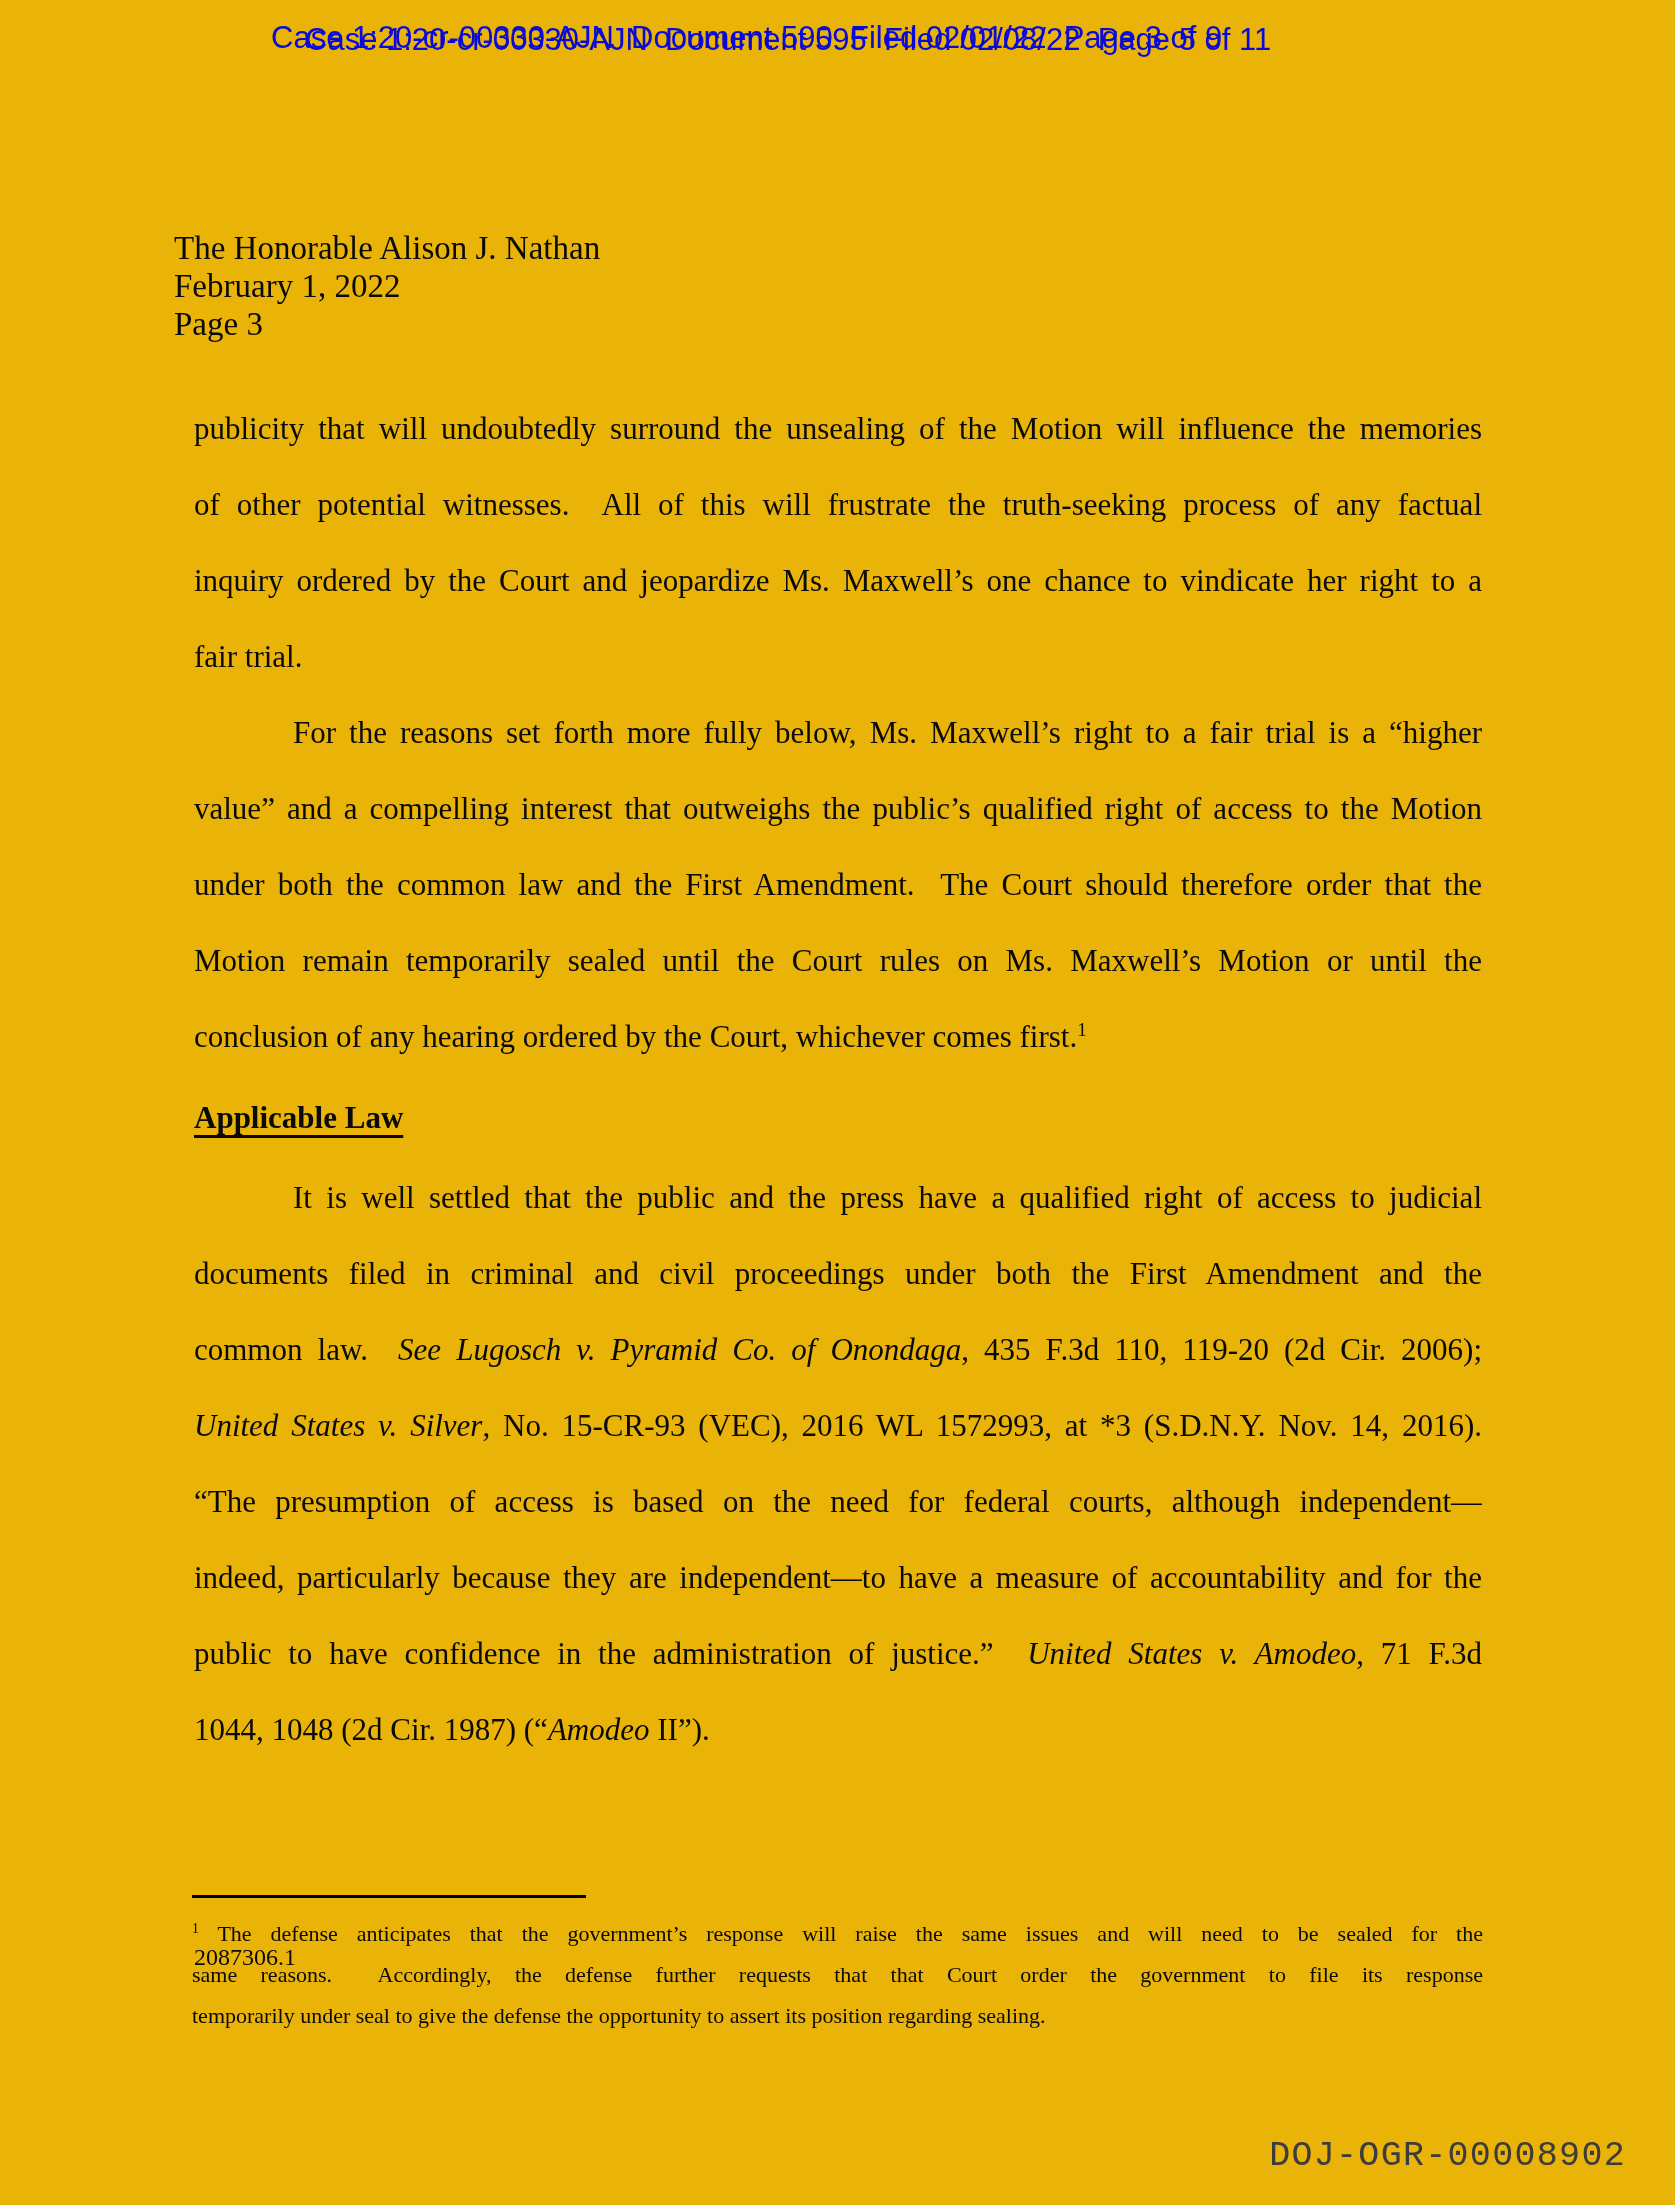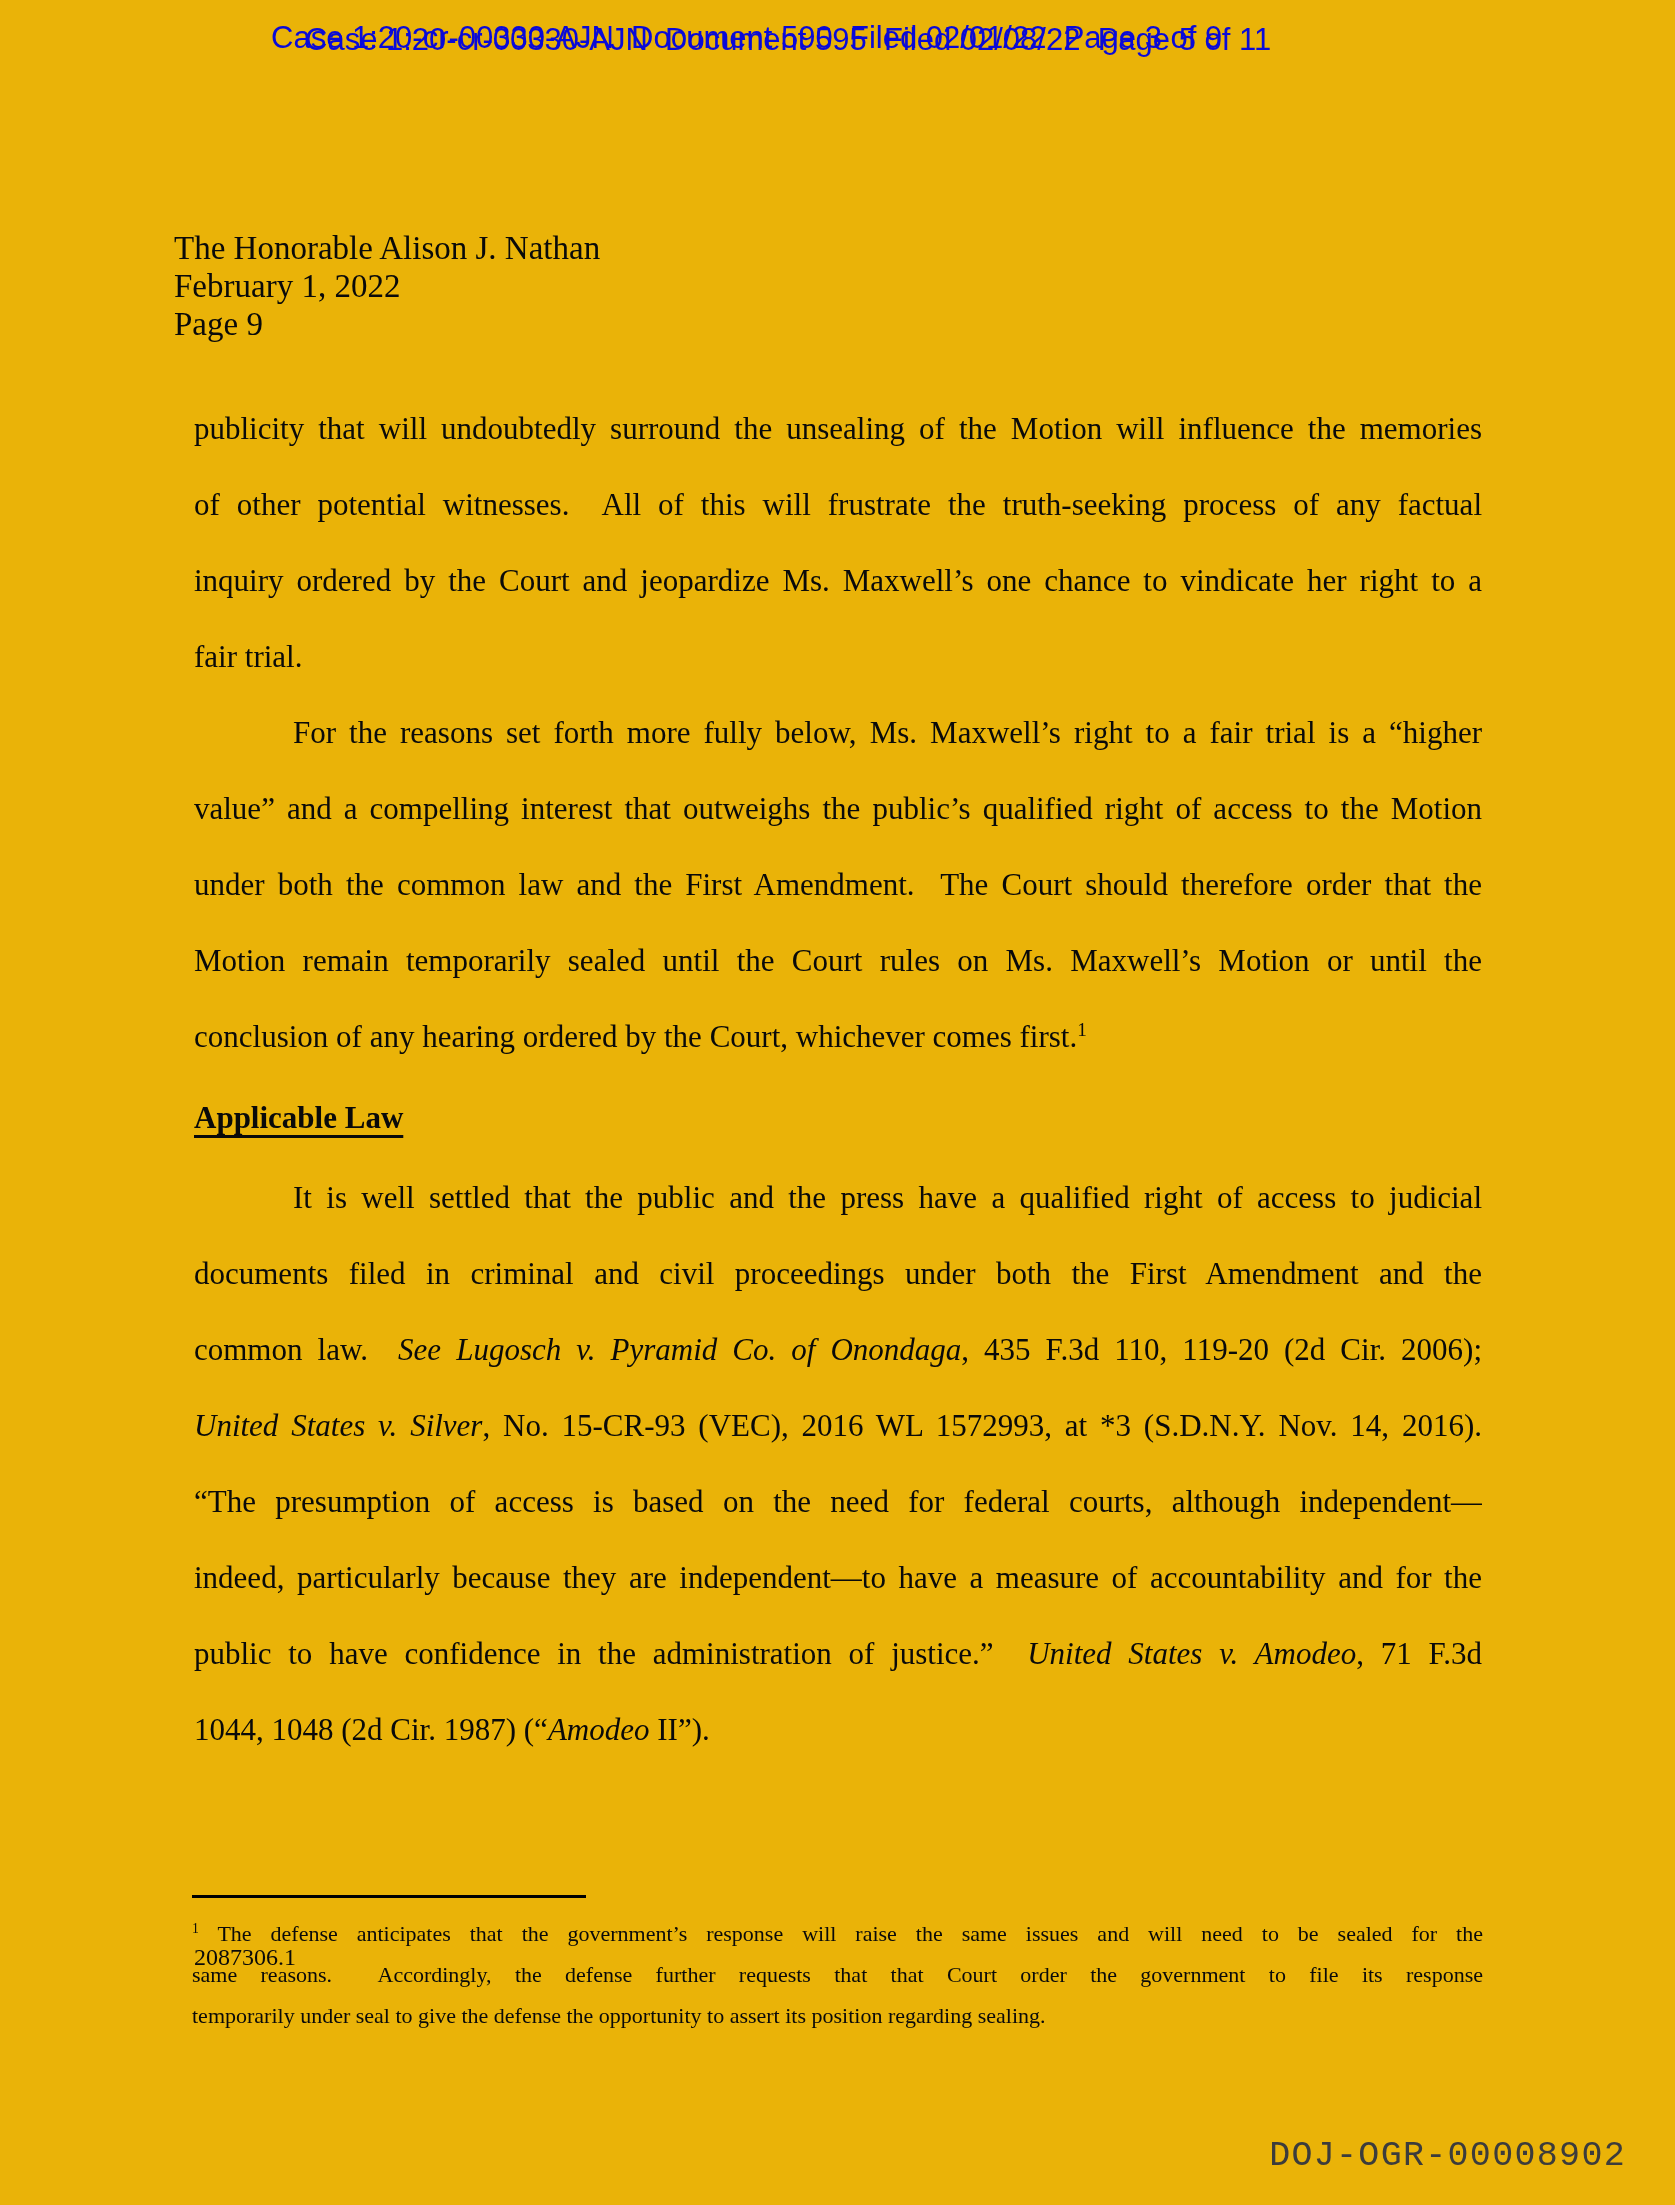--- a/index.html
+++ b/index.html
@@ -76,21 +76,21 @@
 <body>
 
 <div class="page">
 
   <div class="stamp stamp-a">Case 1:20-cr-00330-AJN&nbsp; Document 590&nbsp; Filed 02/01/22&nbsp; Page 3 of 9</div>
   <div class="stamp stamp-b">Case 1:20-cr-00330-AJN&nbsp; Document 595&nbsp; Filed 02/08/22&nbsp; Page 5 of 11</div>
 
   <div class="address">
     <div>The Honorable Alison J. Nathan</div>
     <div>February 1, 2022</div>
-    <div>Page 9</div>
+    <div>Page 3</div>
   </div>
 
   <div class="body-content">
       <div class="line"><span class="">publicity that will undoubtedly surround the unsealing of the Motion will influence the memories</span></div>
       <div class="line"><span class="">of other potential witnesses.&nbsp; All of this will frustrate the truth-seeking process of any factual</span></div>
       <div class="line"><span class="">inquiry ordered by the Court and jeopardize Ms. Maxwell’s one chance to vindicate her right to a</span></div>
       <div class="line last"><span class="">fair trial.</span></div>
       <div class="line indent"><span class="">For the reasons set forth more fully below, Ms. Maxwell’s right to a fair trial is a “higher</span></div>
       <div class="line"><span class="">value” and a compelling interest that outweighs the public’s qualified right of access to the Motion</span></div>
       <div class="line"><span class="">under both the common law and the First Amendment.&nbsp; The Court should therefore order that the</span></div>

